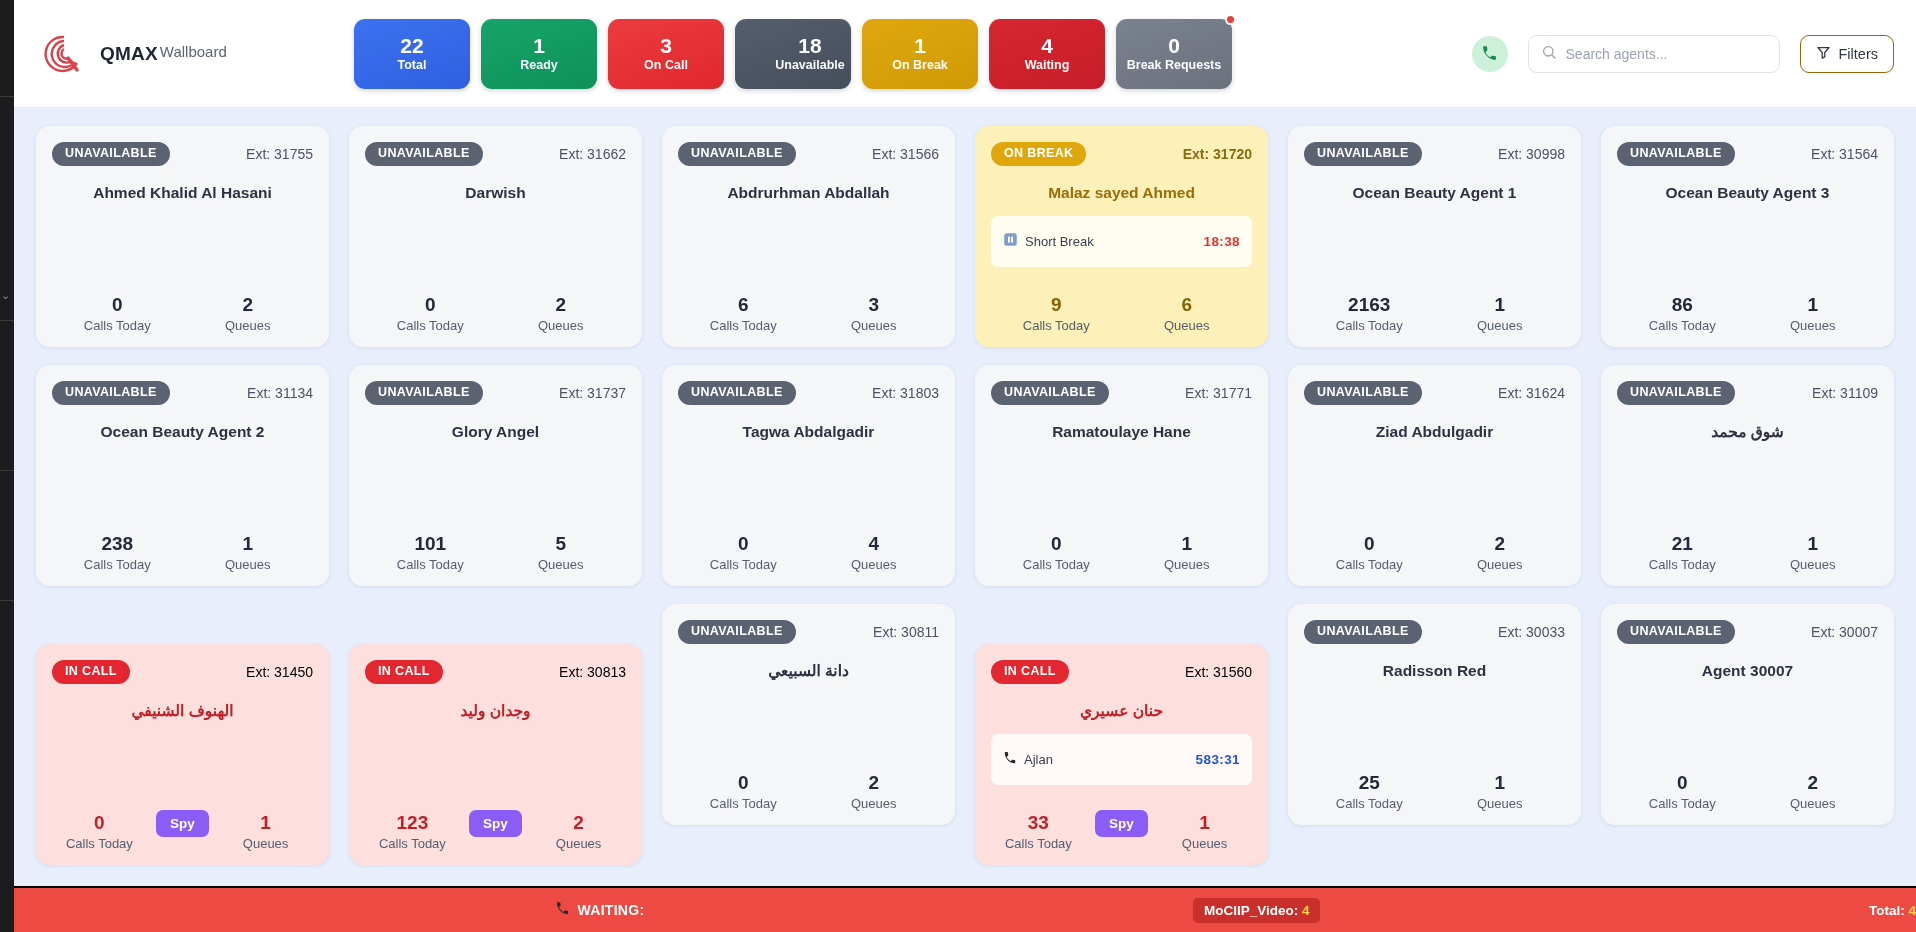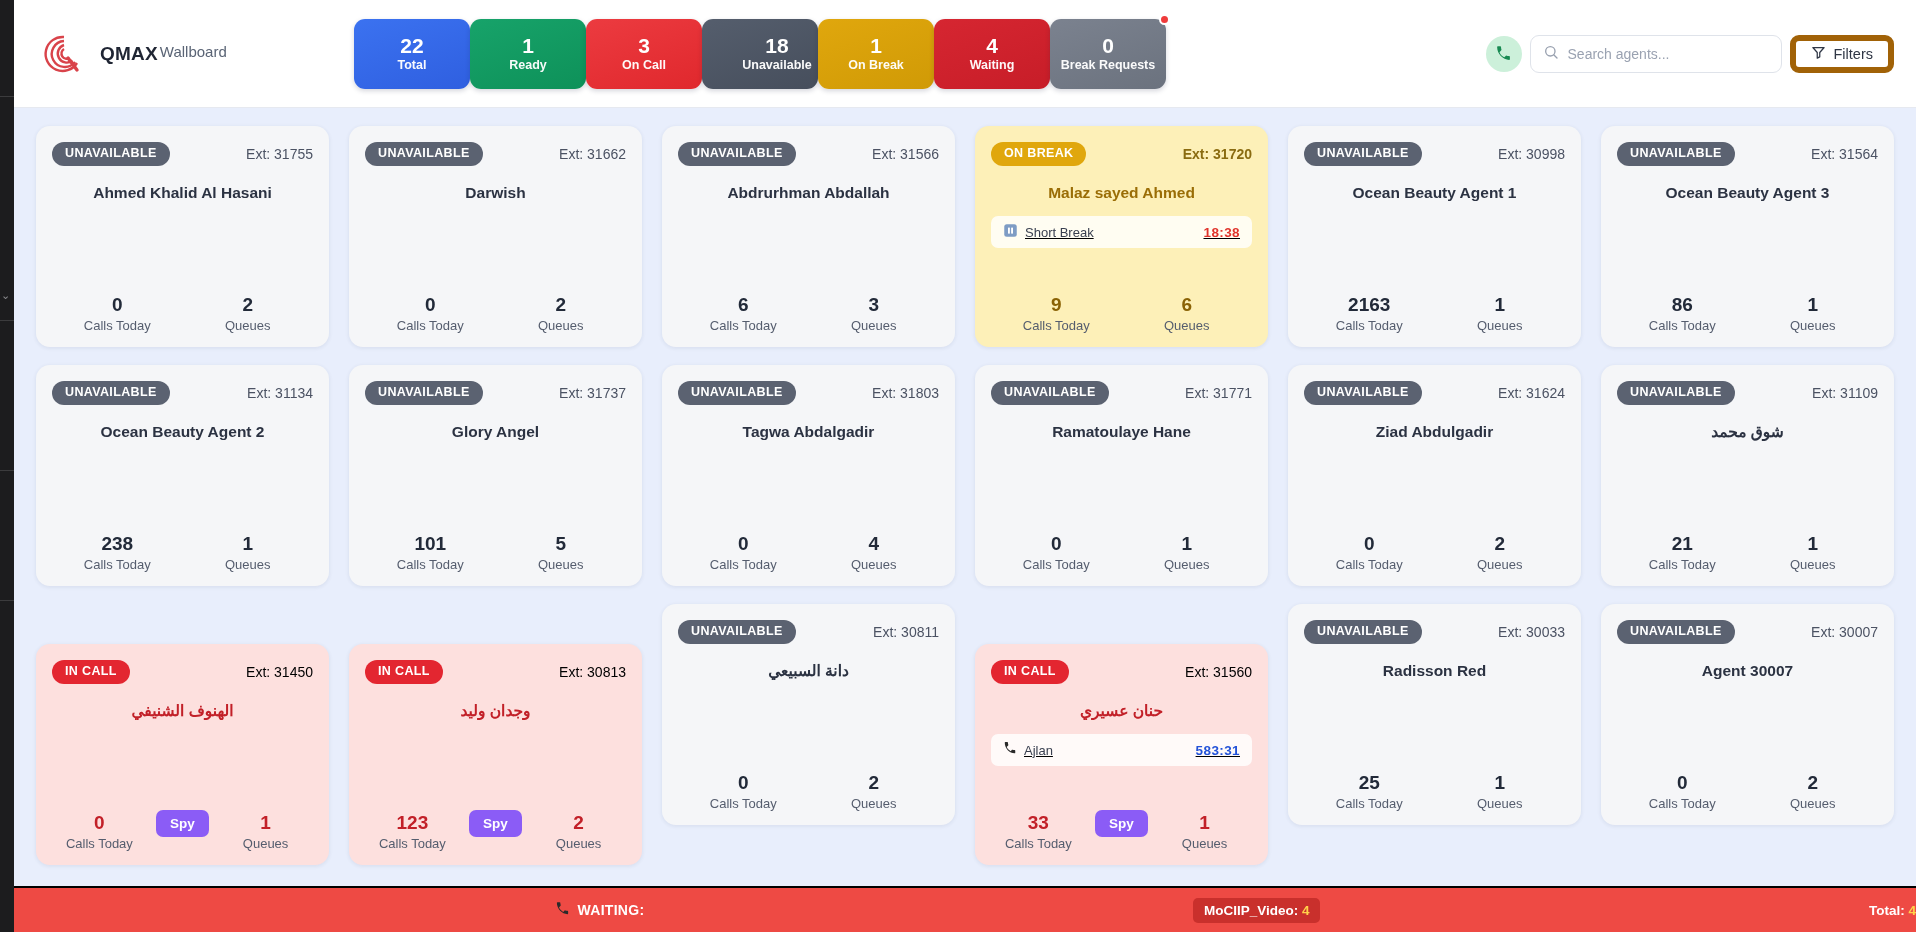--- a/index.html
+++ b/index.html
@@ -73,20 +73,21 @@
   .brand-text { display: flex; flex-direction: row; gap: 2px; }
   .brand-title {
     font-size: 19px; font-weight: 700; color: #1f2533; letter-spacing: .2px;
   }
   .brand-sub { font-size: 15px; color: #5a6475; }
 
   
   .stats {
     display: flex;
     align-items: center;
+    gap: 11px;
     margin-left: 26px;
   }
   .stat {
     position: relative;
     width: 116px;
     height: 70px;
     border-radius: 11px;
     display: flex;
     flex-direction: column;
     align-items: center;
@@ -112,21 +113,21 @@
     border-radius: 50%;
     background: #ef3b3b;
     border: 2px solid #fff;
   }
 
   
   .topright {
     margin-left: auto;
     display: flex;
     align-items: center;
-    gap: 8px;
+    gap: 20px;
   }
   .phone-badge {
     width: 36px; height: 36px;
     border-radius: 50%;
     background: #ccf0da;
     display: flex; align-items: center; justify-content: center;
     cursor: pointer;
   }
   .search-box {
     width: 252px; height: 38px;
@@ -141,21 +142,21 @@
     border: none; outline: none;
     font-size: 14px;
     color: #3b4354;
     font-family: "Liberation Sans", sans-serif;
     width: 100%;
     background: transparent;
   }
   .search-box input::placeholder { color: #9aa2b1; }
   .filters-btn {
     height: 38px;
-    border: 6px solid #a16207;
+    border: 1px solid #a16207;
     border-radius: 9px;
     background: #fff;
     display: flex; align-items: center; gap: 8px;
     padding: 0 15px;
     font-size: 14.5px;
     color: #2f3645;
     cursor: pointer;
     font-family: "Liberation Sans", sans-serif;
   }
 
@@ -214,28 +215,27 @@
     font-weight: 700;
     color: #2b3242;
     line-height: 1.25;
   }
   .card.state-break .agent-name { color: #9a6d06; }
   .card.state-incall .agent-name { color: #c22028; }
   .agent-name.rtl { direction: rtl; unicode-bidi: isolate; }
 
   .detail-bar {
     margin-top: 14px;
-    height: 32px;
+    height: 51px;
     border-radius: 7px;
     background: rgba(255,255,255,.82);
     display: flex;
     align-items: center;
     justify-content: space-between;
     padding: 0 12px;
-    text-decoration: underline;
   }
   .detail-left { display:flex; align-items:center; gap:7px; }
   .detail-label { font-size: 13px; color: #3a4050; font-weight: 500; }
   .detail-timer { font-size: 13.5px; font-weight: 700; letter-spacing: .4px; }
   .detail-timer.red { color: #e0342c; }
   .detail-timer.blue { color: #2352d8; }
 
   .card-foot {
     margin-top: auto;
     display: flex;

